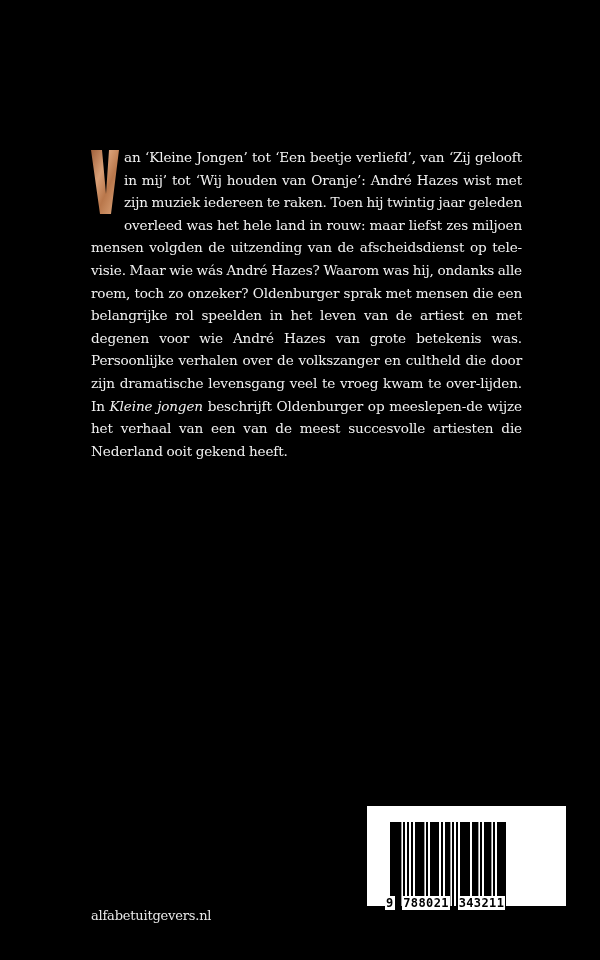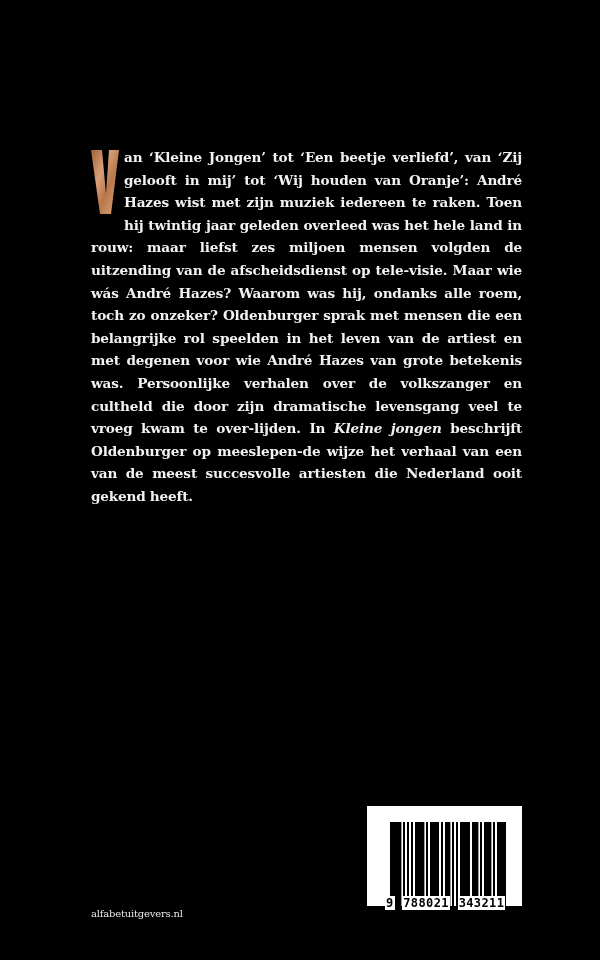--- a/index.html
+++ b/index.html
@@ -26,21 +26,21 @@
       left: 91px;
       top: 146px;
       width: 431px;
       font-size: 13.6px;
       line-height: 22.6px;
       text-align: justify;
       letter-spacing: -0.15px;
       word-spacing: -0.5px;
       hyphens: manual;
     }
-    .blurb p { margin: 0; font-weight: bold; }
+    .blurb p { margin: 0; }
     .drop-cap {
       float: left;
       width: 28px;
       height: 64px;
       margin: 4px 5px 0 0;
       position: relative;
     }
     .drop-cap svg { display: block; }
     .blurb em { font-style: italic; }
     .bio {
@@ -53,31 +53,32 @@
       text-align: justify;
       letter-spacing: -0.15px;
       word-spacing: -0.5px;
     }
     .bio p { margin: 0; }
     .bio strong { font-weight: bold; }
     .website {
       position: absolute;
       left: 91px;
       top: 908px;
-      font-size: 10px;
+      font-size: 13px;
       letter-spacing: -0.2px;
       color: #e8e8e8;
     }
     .barcode-box {
       position: absolute;
       left: 367px;
       top: 806px;
       width: 155px;
       height: 100px;
       background: #ffffff;
+      padding-left: 44px;
     }
     .barcode-bars {
       position: absolute;
       left: 23px;
       top: 16px;
       width: 120px;
       height: 84px;
     }
     .barcode-digits {
       position: absolute;

